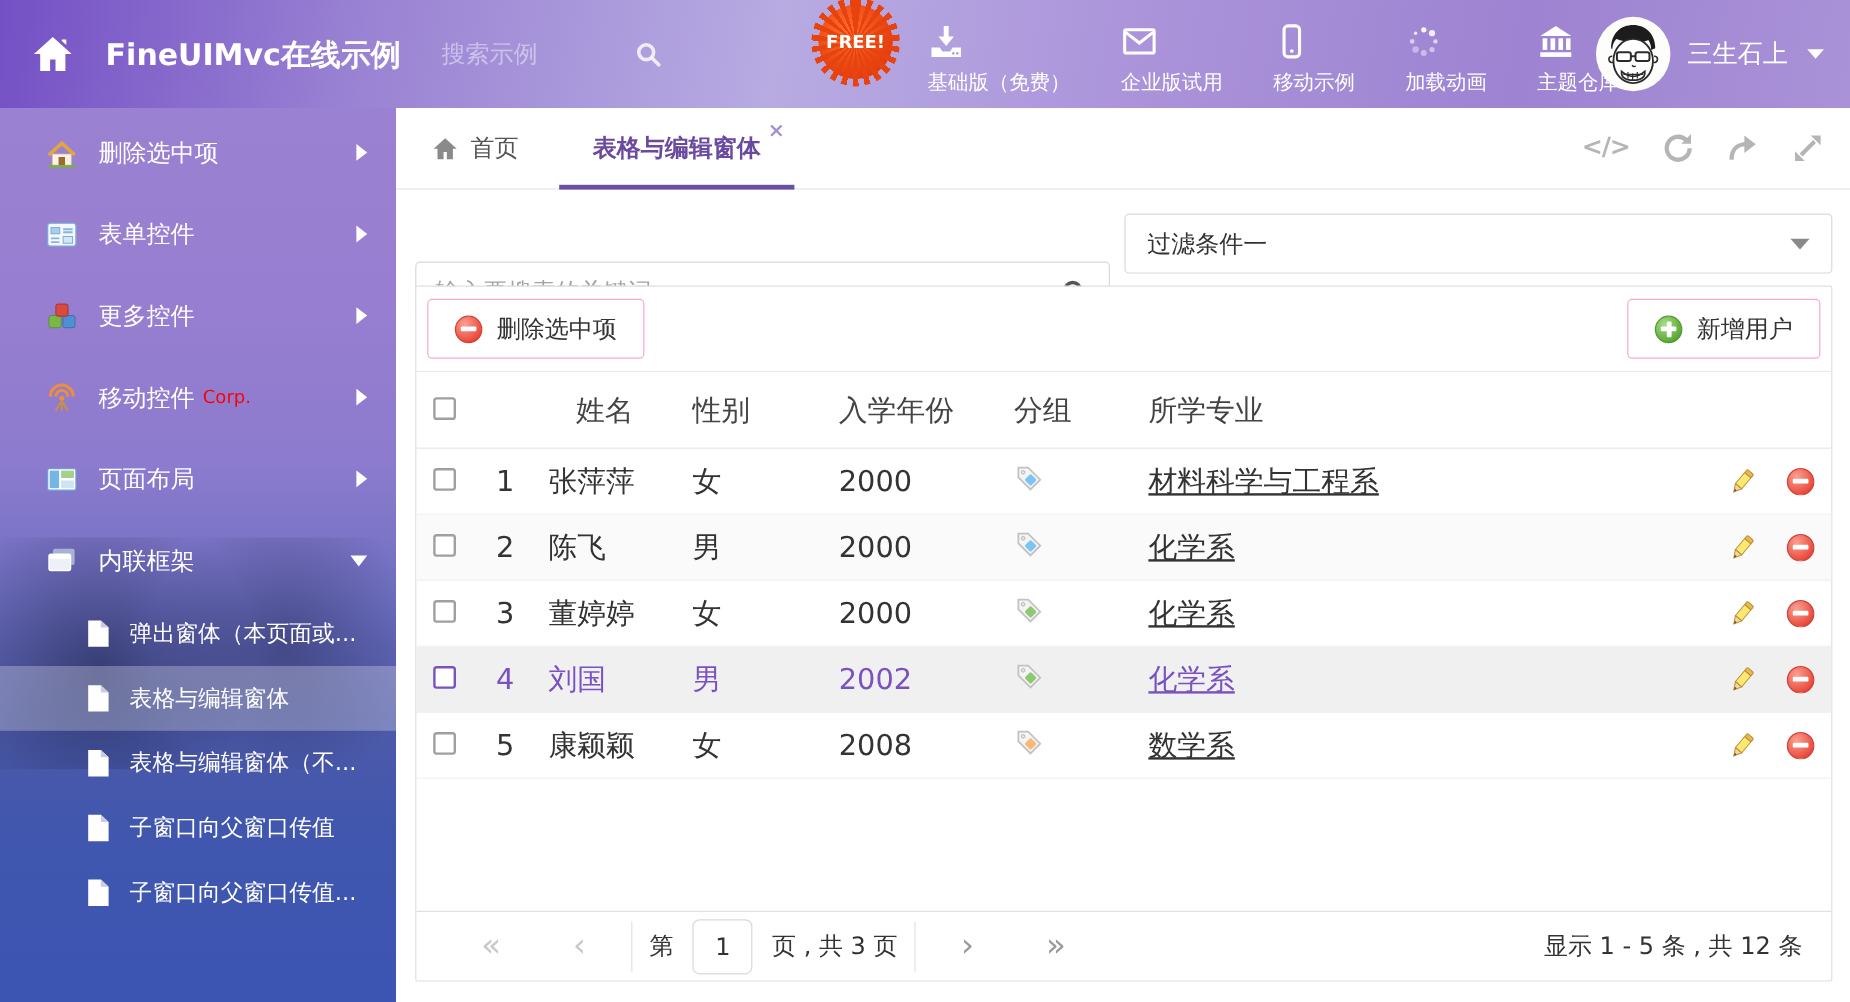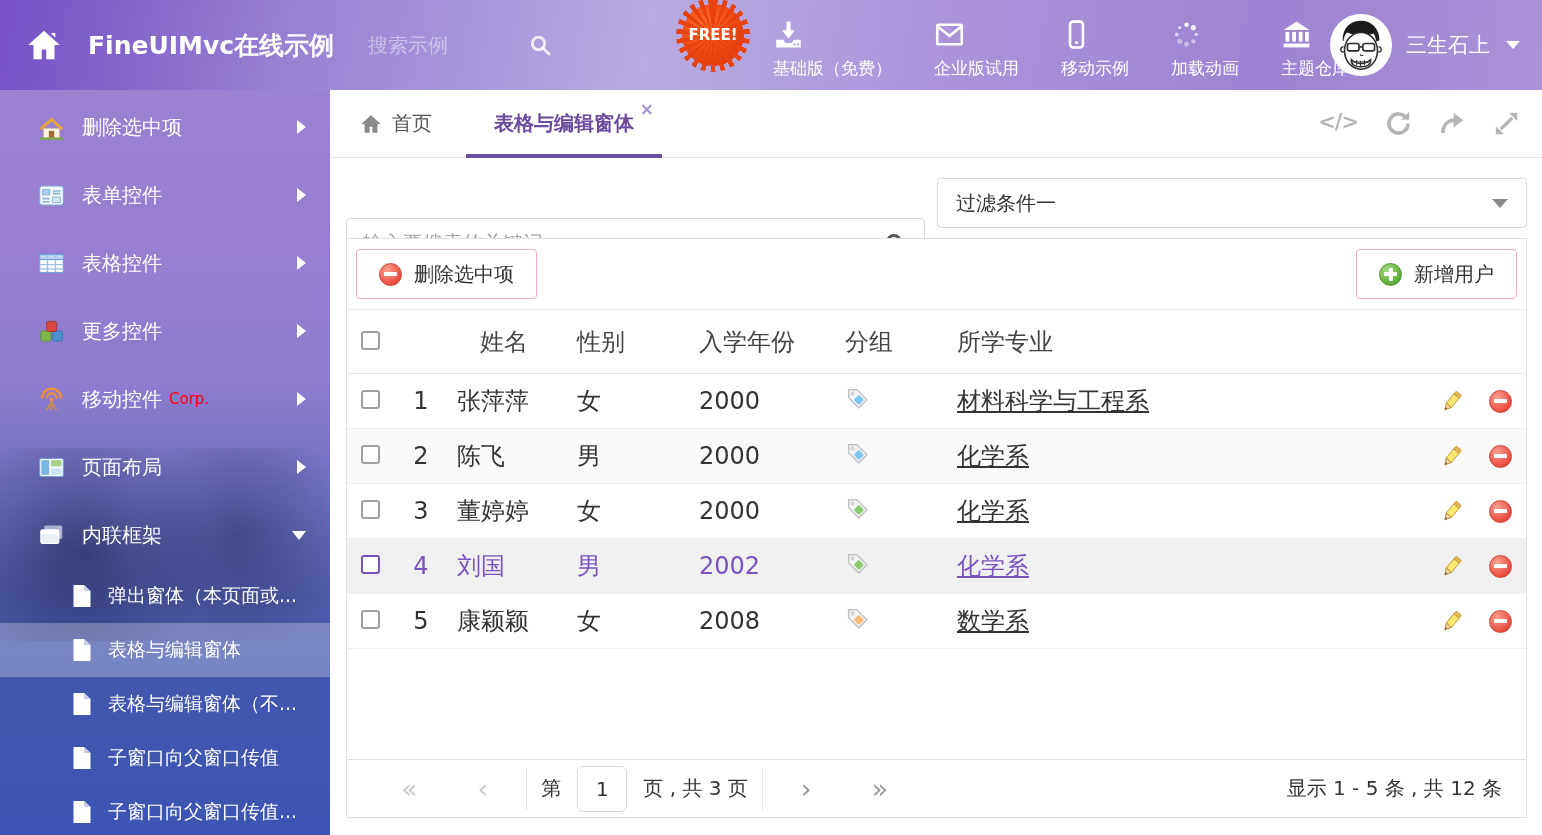--- a/index.html
+++ b/index.html
@@ -219,29 +219,20 @@
             <rect x="1.5" y="3.5" width="21" height="17" rx="2" fill="#f3f8fd" stroke="#7aa8d6"></rect>
             <rect x="4" y="6.8" width="6.5" height="4.6" fill="#a9cdee" stroke="#7aa8d6" stroke-width=".7"></rect>
             <path d="M13 8h7M13 10.3h7M4 14.8h6.2M4 17.6h6.2" stroke="#8ab4dd" stroke-width="1.4"></path>
             <rect x="13" y="13.4" width="7" height="5" fill="#d4e6f6" stroke="#7aa8d6" stroke-width=".7"></rect>
           </svg>
         <span class="s-label">表单控件</span>
         <span class="arr-r"></span>
       </div>
       <div class="side-item">
         <svg class="s-ico" viewBox="0 0 24 24">
-            <rect x="1.5" y="4" width="21" height="16" fill="#fff" stroke="#6f9fd8"></rect>
-            <rect x="1.5" y="4" width="21" height="4.5" fill="#bcd6ef" stroke="#6f9fd8"></rect>
-            <path d="M1.5 13h21M1.5 16.8h21M8.5 4v16M15.5 4v16" stroke="#9cbfe4" stroke-width="1.2"></path>
-          </svg>
-        <span class="s-label">表格控件</span>
-        <span class="arr-r"></span>
-      </div>
-      <div class="side-item">
-        <svg class="s-ico" viewBox="0 0 24 24">
             <rect x="2.5" y="11.5" width="9" height="9" rx="1.5" fill="#7ab648" stroke="#5c8f34" stroke-width=".7"></rect>
             <rect x="12.8" y="11.5" width="9" height="9" rx="1.5" fill="#4f8fd3" stroke="#3a6fa8" stroke-width=".7"></rect>
             <rect x="7.6" y="3" width="9" height="9" rx="1.5" fill="#d84a3f" stroke="#a83227" stroke-width=".7"></rect>
           </svg>
         <span class="s-label">更多控件</span>
         <span class="arr-r"></span>
       </div>
       <div class="side-item">
         <svg class="s-ico" viewBox="0 0 24 24" fill="none">
             <path d="M3.5 11a8.5 8.5 0 0 1 17 0" stroke="#ef8e3a" stroke-width="2.2"></path>

